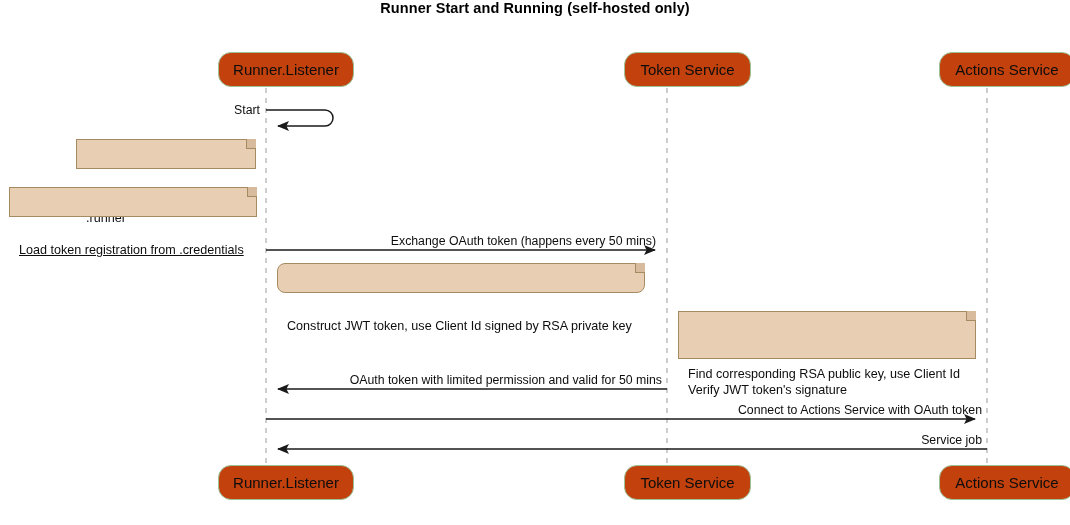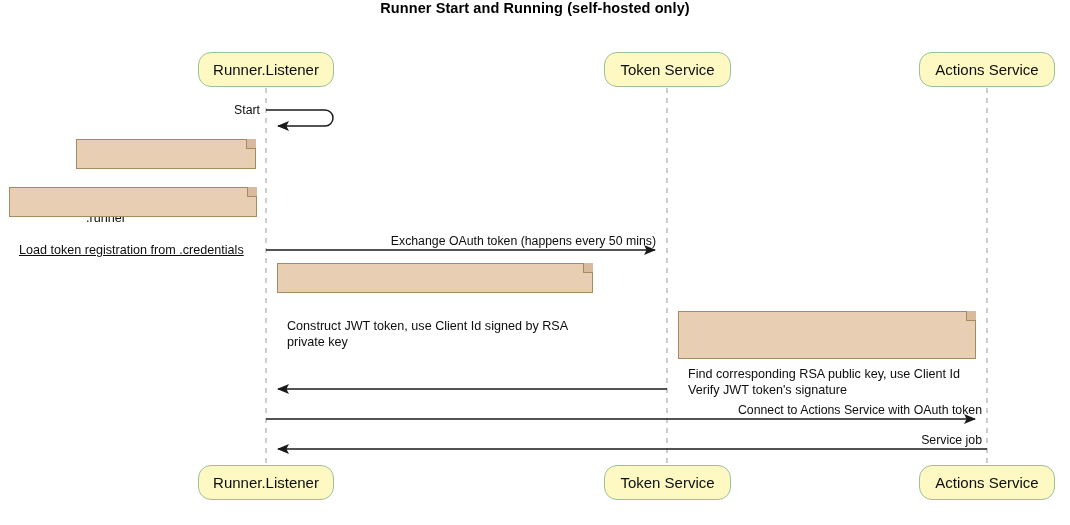--- a/index.html
+++ b/index.html
@@ -41,29 +41,30 @@
     text-align: center;
     font-size: 14.5px;
     font-weight: bold;
     color: #000000;
     letter-spacing: 0.1px;
   }
 
   .participant {
     position: absolute;
     box-sizing: border-box;
-    background: #fef9c3;
+    background: #c2410c;
     border: 1px solid #9ac296;
     border-radius: 13px;
     display: flex;
     align-items: center;
     justify-content: center;
     font-size: 15px;
     color: #0d0d0d;
     white-space: nowrap;
+    margin-left: 20px;
   }
 
   .note {
     position: absolute;
     box-sizing: border-box;
     background: #e8cfb4;
     border: 1px solid #a68b62;
     font-size: 12.6px;
     color: #0d0d0d;
     padding: 6px 9px 6px 9px;
@@ -155,20 +156,23 @@
     </div>
 
     <div class="msg-label" style="left:188px; top:103px; width:72px; text-align:right;">
       <span>Start</span>
     </div>
 
     <div class="msg-label" style="left:266px; top:234px; width:390px;">
       <span>Exchange OAuth token (happens every 50 mins)</span>
     </div>
 
+    <div class="msg-label" style="left:272px; top:373px; width:390px;">
+      <span>OAuth token with limited permission and valid for 50 mins</span>
+    </div>
 
     <div class="msg-label" style="left:266px; top:403px; width:716px;">
       <span>Connect to Actions Service with OAuth token</span>
     </div>
 
     <div class="msg-label" style="left:272px; top:433px; width:710px;">
       <span>Service job</span>
     </div>
 
     <div class="note" style="left:76px; top:139px; width:180px; height:30px;">
@@ -176,21 +180,21 @@
       <div class="fold"></div>
       <span>Load config info from .runner</span>
     </div>
 
     <div class="note" style="left:9px; top:187px; width:248px; height:30px;text-decoration:underline;">
       <div class="fold-outer"></div>
       <div class="fold"></div>
       <span>Load token registration from .credentials</span>
     </div>
 
-    <div class="note" style="left:277px; top:263px; width:316px; height:30px;">
+    <div class="note" style="left:277px; top:263px; width:368px; height:30px;border-radius:8px;">
       <div class="fold-outer"></div>
       <div class="fold"></div>
       <span>Construct JWT token, use Client Id signed by RSA private key</span>
     </div>
 
     <div class="note" style="left:678px; top:311px; width:298px; height:48px;">
       <div class="fold-outer"></div>
       <div class="fold"></div>
       <span>Find corresponding RSA public key, use Client Id
 Verify JWT token's signature</span>

